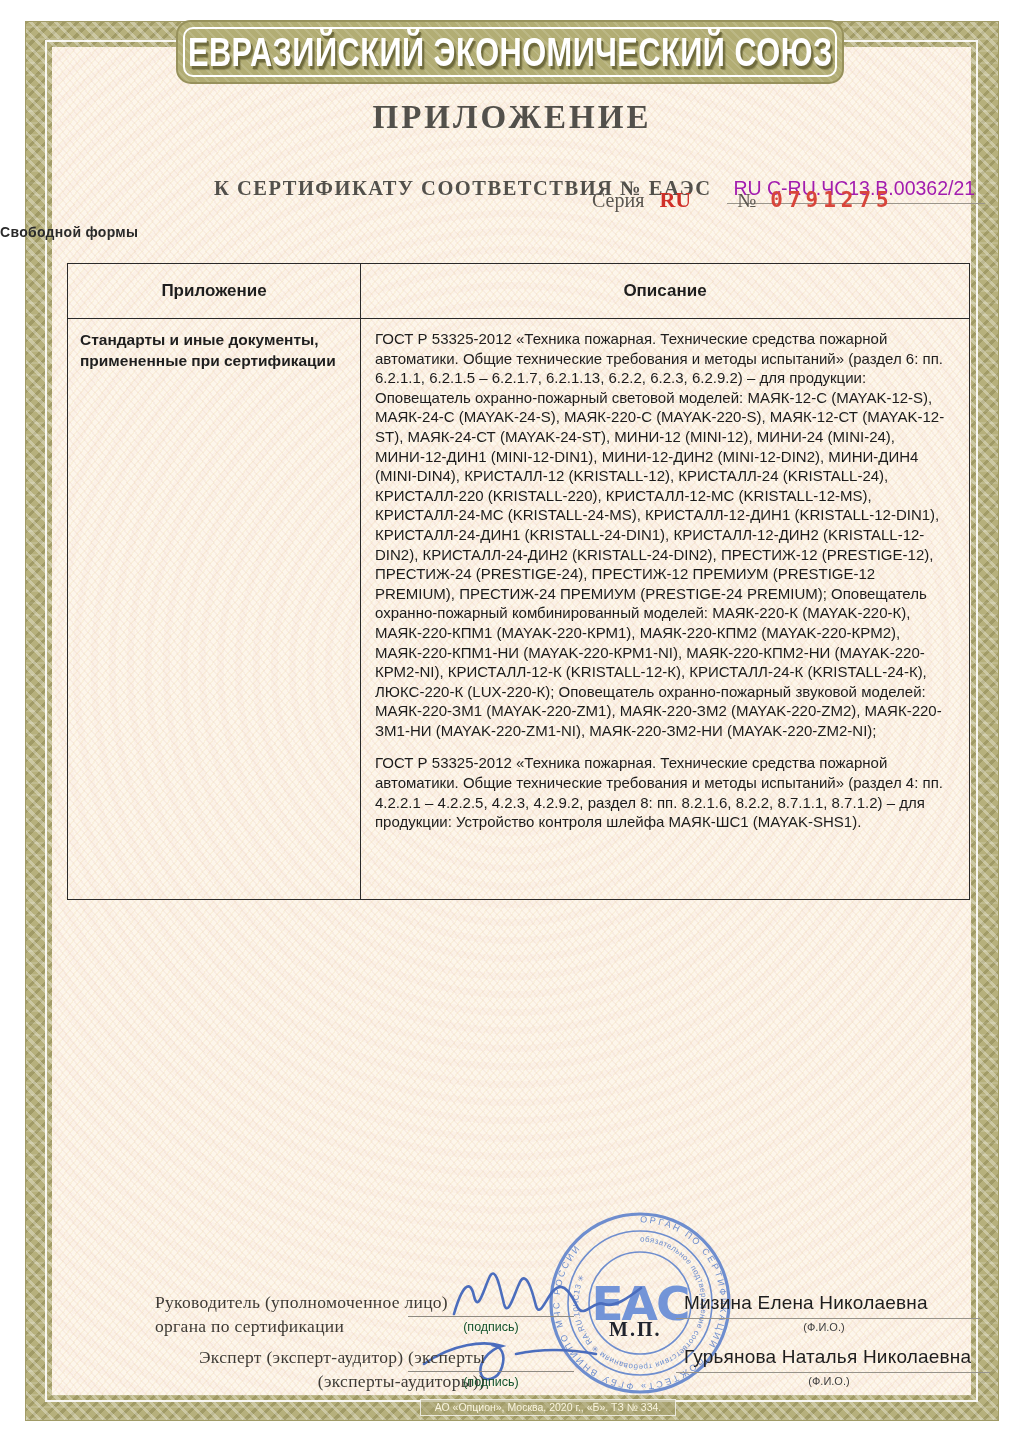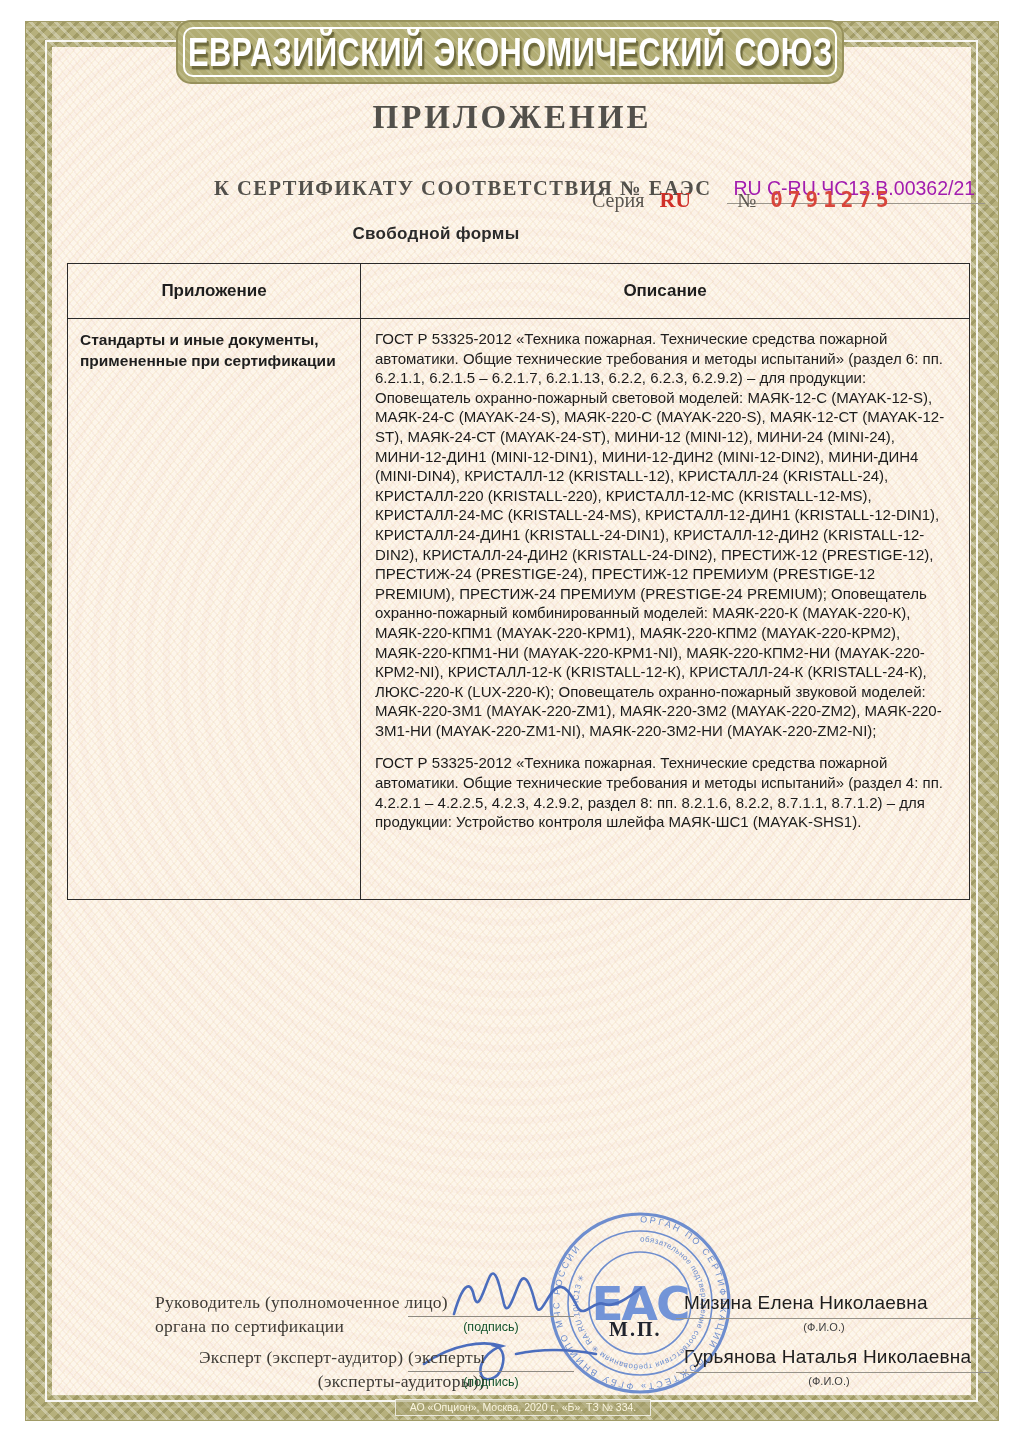--- a/index.html
+++ b/index.html
@@ -65,22 +65,22 @@
   .series-row{
     position:absolute;left:592px;top:187px;z-index:2;display:flex;align-items:baseline;
   }
   .series-label{font-family:"Liberation Serif","DejaVu Serif",serif;font-size:20px;color:#5a5650;}
   .series-value{margin-left:15px;font-family:"Liberation Serif","DejaVu Serif",serif;
     font-weight:bold;font-size:22px;color:#d03028;}
   .number-sign{margin-left:46px;font-family:"Liberation Serif","DejaVu Serif",serif;font-size:20px;color:#5a5650;}
   .blank-number{margin-left:14px;font-family:"DejaVu Sans Mono","Liberation Mono",monospace;
     font-weight:bold;font-size:21px;letter-spacing:5px;color:#d8453a;}
   .form-note{
-    position:absolute;left:0;top:224px;width:872px;z-index:2;text-align:center;
-    font-weight:bold;font-size:17px;color:#2a2a2a;letter-spacing:0.3px;
+    position:absolute;left:0;top:224px;width:872px;z-index:2;text-align:left;
+    font-weight:bold;font-size:14px;color:#2a2a2a;letter-spacing:0.3px;
   }
   
   .annex-table{
     position:absolute;left:67px;top:263px;width:903px;z-index:2;
     border-collapse:collapse;table-layout:fixed;
   }
   .annex-table th,.annex-table td{border:1.8px solid #2a2a2a;vertical-align:top;}
   .annex-table th{
     height:52px;vertical-align:middle;text-align:center;
     font-size:17px;font-weight:bold;color:#1e1e1e;
@@ -119,21 +119,21 @@
     font-family:"Liberation Serif","DejaVu Serif",serif;font-weight:bold;
     font-size:20px;letter-spacing:2px;color:#20242e;
   }
   
   .stamp{position:absolute;left:547px;top:1210px;width:186px;height:186px;z-index:3;opacity:.88;}
   .autograph{position:absolute;z-index:3;}
   .autograph.a1{left:446px;top:1262px;}
   .autograph.a2{left:418px;top:1334px;}
   
   .imprint{
-    position:absolute;left:395px;top:1399px;width:256px;height:17px;z-index:3;
+    position:absolute;left:420px;top:1399px;width:256px;height:17px;z-index:3;
     border:1px solid rgba(255,255,255,.75);box-sizing:border-box;
     text-align:center;font-size:10.5px;line-height:14px;color:#faf5df;
     background:rgba(164,158,110,.55);white-space:nowrap;
   }
 </style>
 </head>
 <body>
 
 <div class="page">
 

